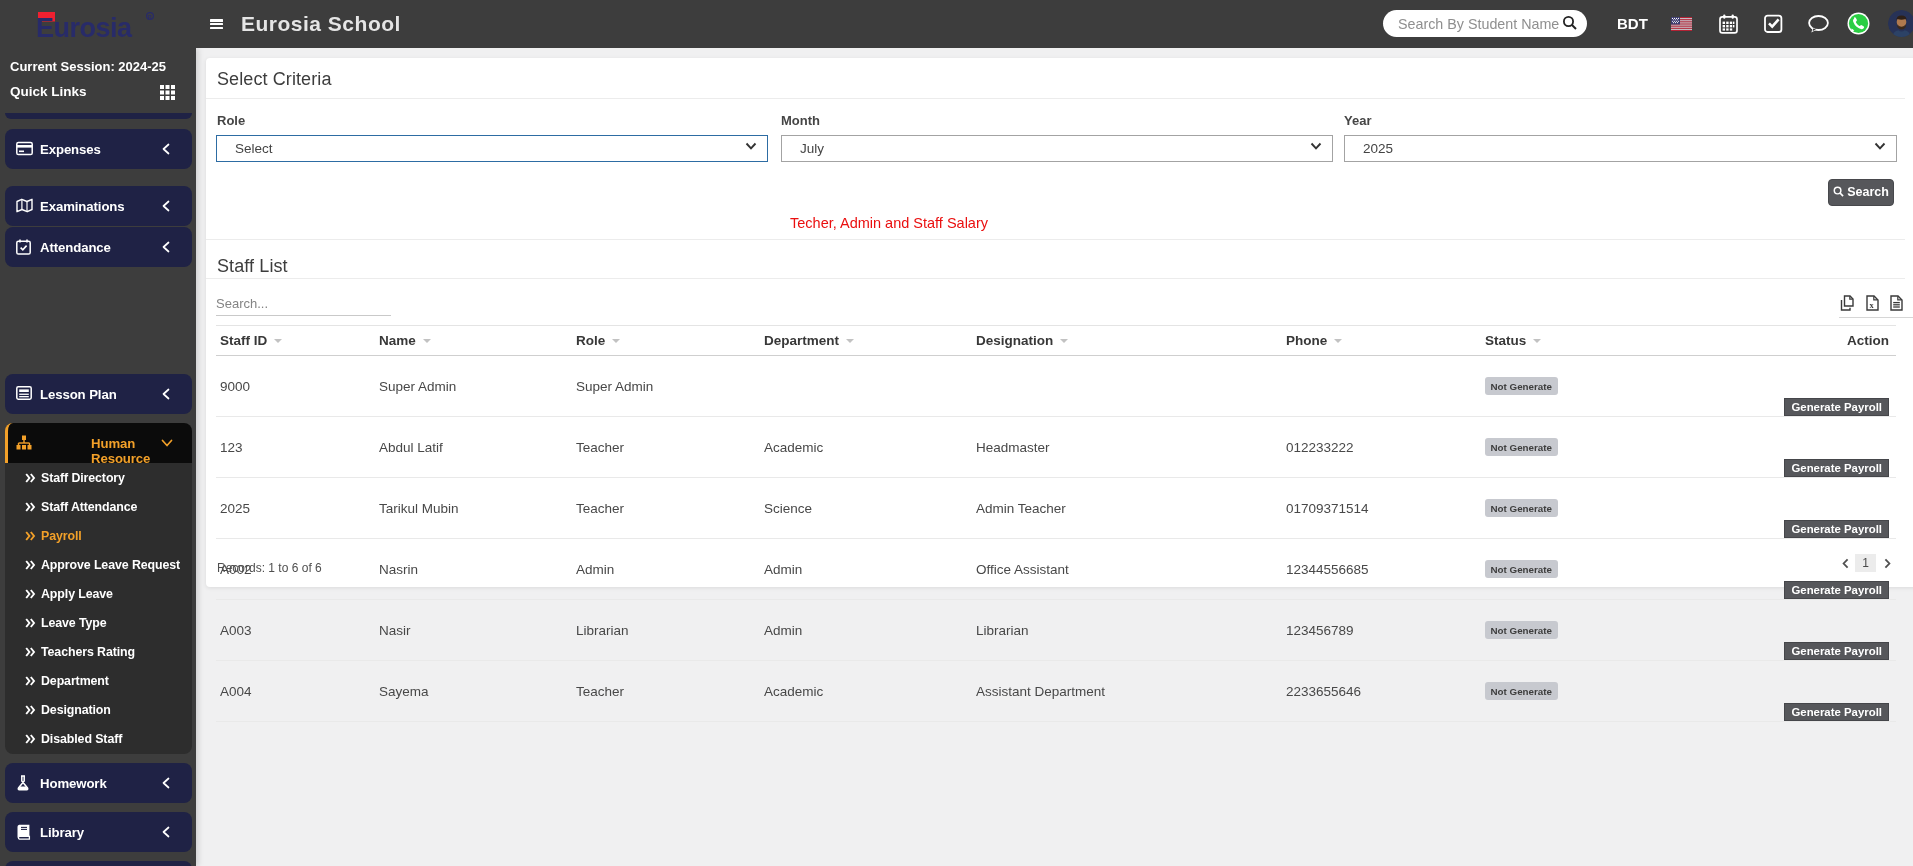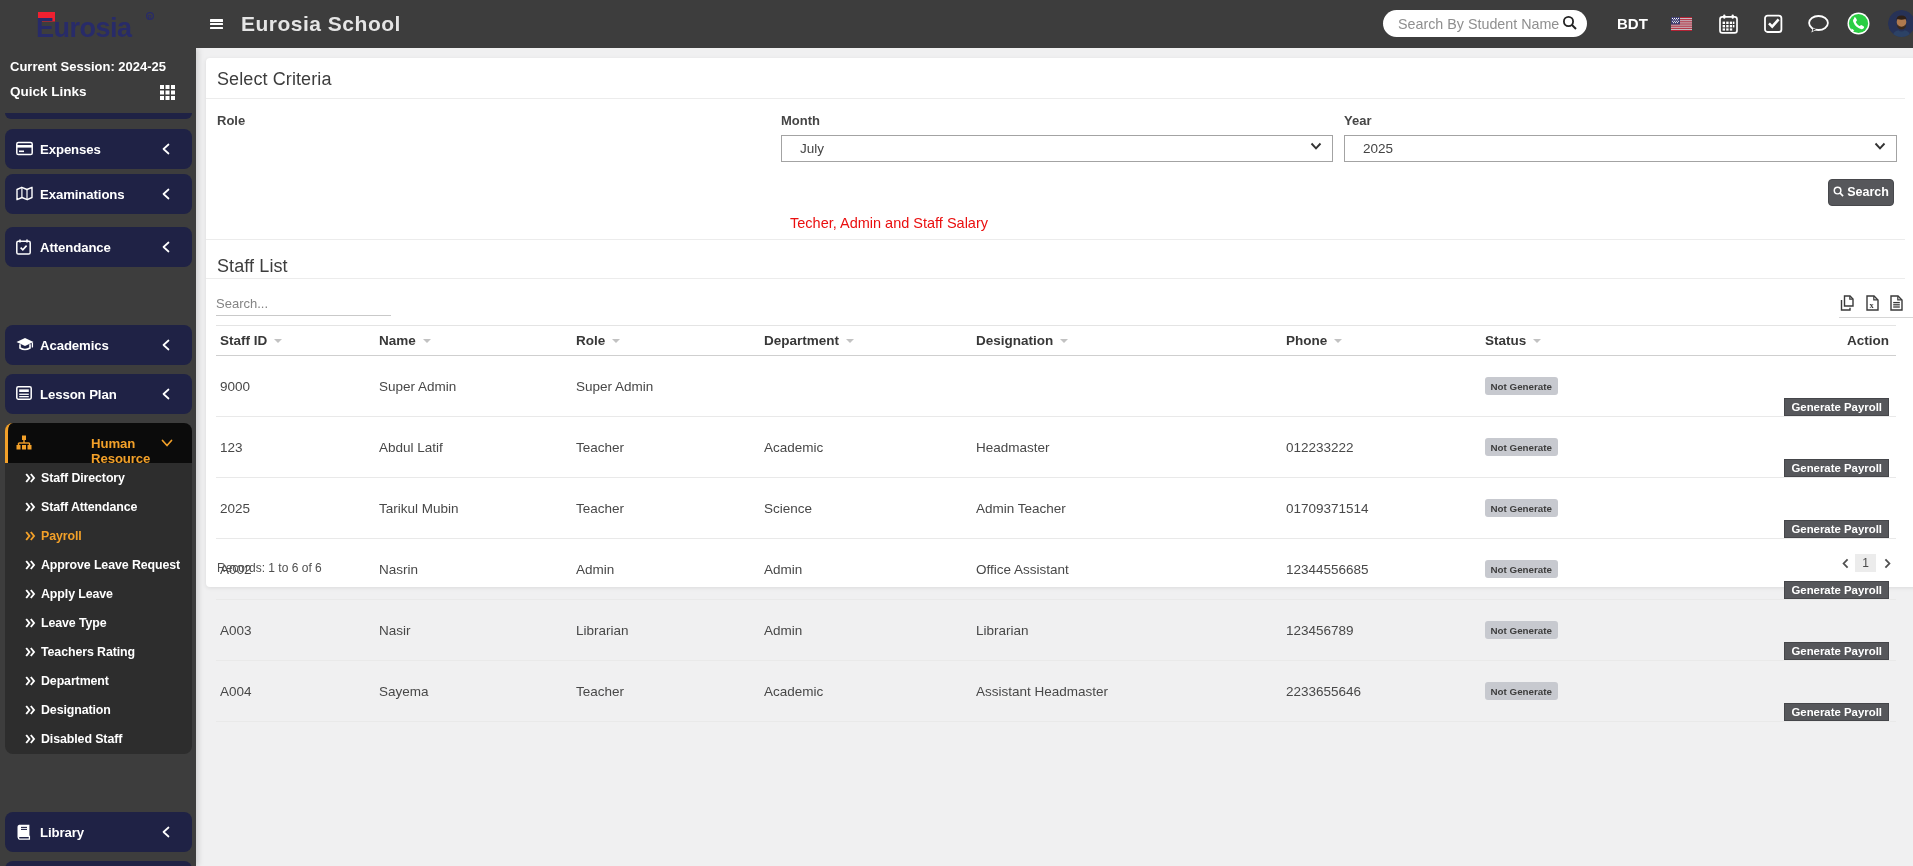--- a/index.html
+++ b/index.html
@@ -76,50 +76,39 @@
       <svg class="ic" width="17" height="15" viewBox="0 0 17 15">
         <rect x="0.8" y="1.5" width="15.4" height="12" rx="1.6" fill="none" stroke="#fff" stroke-width="1.5"></rect>
         <rect x="0.8" y="4" width="15.4" height="2.6" fill="#fff"></rect>
         <rect x="3" y="9.5" width="5" height="1.6" fill="#fff"></rect>
       </svg>
       <span class="lb">Expenses</span>
       <svg class="ch" width="8" height="12" viewBox="0 0 8 12">
         <polyline points="6.5,1.5 1.5,6 6.5,10.5" fill="none" stroke="#fff" stroke-width="1.7" stroke-linecap="round" stroke-linejoin="round"></polyline>
       </svg>
     </div>
-  <div class="mi" style="top:126px;">
+  <div class="mi" style="top:138px;">
       <svg class="ic" width="17" height="15" viewBox="0 0 17 15">
         <path d="M1 3.5 L5.8 1.3 L11 3.5 L16 1.3 V11.5 L11.2 13.7 L6 11.5 L1 13.7 Z" fill="none" stroke="#fff" stroke-width="1.4" stroke-linejoin="round"></path>
         <line x1="5.9" y1="1.8" x2="5.9" y2="11.3" stroke="#fff" stroke-width="1.2"></line>
         <line x1="11" y1="3.8" x2="11" y2="13.3" stroke="#fff" stroke-width="1.2"></line>
       </svg>
       <span class="lb">Examinations</span>
       <svg class="ch" width="8" height="12" viewBox="0 0 8 12">
         <polyline points="6.5,1.5 1.5,6 6.5,10.5" fill="none" stroke="#fff" stroke-width="1.7" stroke-linecap="round" stroke-linejoin="round"></polyline>
       </svg>
     </div>
   <div class="mi" style="top:179px;">
       <svg class="ic" width="15" height="16" viewBox="0 0 15 16">
         <rect x="0.8" y="2.2" width="13.4" height="12.8" rx="1.6" fill="none" stroke="#fff" stroke-width="1.5"></rect>
         <line x1="4" y1="0.5" x2="4" y2="3.5" stroke="#fff" stroke-width="1.6"></line>
         <line x1="11" y1="0.5" x2="11" y2="3.5" stroke="#fff" stroke-width="1.6"></line>
         <polyline points="4.6,8.6 6.8,10.8 10.6,6.6" fill="none" stroke="#fff" stroke-width="1.6"></polyline>
       </svg>
       <span class="lb">Attendance</span>
-      <svg class="ch" width="8" height="12" viewBox="0 0 8 12">
-        <polyline points="6.5,1.5 1.5,6 6.5,10.5" fill="none" stroke="#fff" stroke-width="1.7" stroke-linecap="round" stroke-linejoin="round"></polyline>
-      </svg>
-    </div>
-  <div class="mi" style="top:277px;">
-      <svg class="ic" width="18" height="15" viewBox="0 0 18 15">
-        <polygon points="9,1 17.5,5 9,9 0.5,5" fill="#fff"></polygon>
-        <path d="M4 7.2 V11 Q9 14 14 11 V7.2" fill="none" stroke="#fff" stroke-width="1.6"></path>
-        <line x1="16.4" y1="5.6" x2="16.4" y2="10.5" stroke="#fff" stroke-width="1.3"></line>
-      </svg>
-      <span class="lb">Academics</span>
       <svg class="ch" width="8" height="12" viewBox="0 0 8 12">
         <polyline points="6.5,1.5 1.5,6 6.5,10.5" fill="none" stroke="#fff" stroke-width="1.7" stroke-linecap="round" stroke-linejoin="round"></polyline>
       </svg>
     </div>
   <div class="mi" style="top:326px;">
       <svg class="ic" width="16" height="14" viewBox="0 0 16 14">
         <rect x="0.8" y="0.8" width="14.4" height="12.4" rx="1.4" fill="none" stroke="#fff" stroke-width="1.5"></rect>
         <rect x="3.2" y="3.4" width="9.6" height="2.6" fill="#fff"></rect>
         <rect x="3.2" y="7.6" width="9.6" height="1.3" fill="#fff"></rect>
         <rect x="3.2" y="10" width="9.6" height="1.3" fill="#fff"></rect>
@@ -180,20 +169,30 @@
         </svg>Department</div>
     <div class="smi" style="top:240px;"><svg width="11" height="10" viewBox="0 0 11 10">
           <polyline points="1.2,1 4.4,5 1.2,9" fill="none" stroke="#fff" stroke-width="1.9"></polyline>
           <polyline points="5.8,1 9,5 5.8,9" fill="none" stroke="#fff" stroke-width="1.9"></polyline>
         </svg>Designation</div>
     <div class="smi" style="top:269px;"><svg width="11" height="10" viewBox="0 0 11 10">
           <polyline points="1.2,1 4.4,5 1.2,9" fill="none" stroke="#fff" stroke-width="1.9"></polyline>
           <polyline points="5.8,1 9,5 5.8,9" fill="none" stroke="#fff" stroke-width="1.9"></polyline>
         </svg>Disabled Staff</div>
   </div>
+  <div class="mi" style="top:715px;">
+      <svg class="ic" width="14" height="16" viewBox="0 0 14 16">
+        <path d="M5 1 h4 M5.8 1.5 V6 L11.5 13 Q12.3 14.6 10.6 14.8 H3.4 Q1.7 14.6 2.5 13 L8.2 6 V1.5" fill="none" stroke="#fff" stroke-width="1.5"></path>
+        <path d="M4 11.5 h6 l2 2.6 q0.4 0.9 -0.8 0.9 h-8.4 q-1.2 0 -0.8 -0.9 z" fill="#fff"></path>
+      </svg>
+      <span class="lb">Homework</span>
+      <svg class="ch" width="8" height="12" viewBox="0 0 8 12">
+        <polyline points="6.5,1.5 1.5,6 6.5,10.5" fill="none" stroke="#fff" stroke-width="1.7" stroke-linecap="round" stroke-linejoin="round"></polyline>
+      </svg>
+    </div>
   <div class="mi" style="top:764px;">
       <svg class="ic" width="15" height="16" viewBox="0 0 15 16">
         <path d="M3.2 0.8 H13.4 V12.4 H3.4 A1.9 1.9 0 0 0 1.5 14.3 V2.8 A2 2 0 0 1 3.2 0.8 Z" fill="#fff"></path>
         <path d="M3.4 12.4 H13.4 V15.2 H3.4 A1.5 1.5 0 0 1 3.4 12.4 Z" fill="none" stroke="#fff" stroke-width="1.3"></path>
         <line x1="5" y1="3.4" x2="11" y2="3.4" stroke="#1f2245" stroke-width="1.1"></line>
         <line x1="5" y1="5.4" x2="11" y2="5.4" stroke="#1f2245" stroke-width="1.1"></line>
       </svg>
       <span class="lb">Library</span>
       <svg class="ch" width="8" height="12" viewBox="0 0 8 12">
         <polyline points="6.5,1.5 1.5,6 6.5,10.5" fill="none" stroke="#fff" stroke-width="1.7" stroke-linecap="round" stroke-linejoin="round"></polyline>
@@ -201,20 +200,26 @@
     </div>
   <div class="mi" style="top:813px; border-radius:8px;"></div>
 </div>
 
 <div class="card">
   <div class="ctitle" style="top:11px;">Select Criteria</div>
   <div class="hr" style="top:40px;"></div>
   <div class="flabel" style="left:11px;">Role</div>
   <div class="flabel" style="left:575px;">Month</div>
   <div class="flabel" style="left:1138px;">Year</div>
+  <div class="fsel" style="left:10px; width:552px; border:1.5px solid #2d6ca3;">
+      <span class="tx">Select</span>
+      <svg class="ar" width="12" height="8" viewBox="0 0 12 8">
+        <polyline points="1.5,1.5 6,6.3 10.5,1.5" fill="none" stroke="#333" stroke-width="1.9"></polyline>
+      </svg>
+    </div>
   <div class="fsel" style="left:575px; width:552px;">
       <span class="tx">July</span>
       <svg class="ar" width="12" height="8" viewBox="0 0 12 8">
         <polyline points="1.5,1.5 6,6.3 10.5,1.5" fill="none" stroke="#333" stroke-width="1.9"></polyline>
       </svg>
     </div>
   <div class="fsel" style="left:1138px; width:553px;">
       <span class="tx">2025</span>
       <svg class="ar" width="12" height="8" viewBox="0 0 12 8">
         <polyline points="1.5,1.5 6,6.3 10.5,1.5" fill="none" stroke="#333" stroke-width="1.9"></polyline>
@@ -336,21 +341,21 @@
           <td>Librarian</td>
           <td>123456789</td>
           <td><span class="badge">Not Generate</span></td>
           <td class="act"><span class="gpbtn">Generate Payroll</span></td>
         </tr>
       <tr>
           <td>A004</td>
           <td>Sayema</td>
           <td>Teacher</td>
           <td>Academic</td>
-          <td>Assistant Headmaster</td>
+          <td>Assistant Department</td>
           <td>2233655646</td>
           <td><span class="badge">Not Generate</span></td>
           <td class="act"><span class="gpbtn">Generate Payroll</span></td>
         </tr>
     </tbody>
   </table>
   <div class="records">Records: 1 to 6 of 6</div>
   <svg class="pgn" style="left:1636px; top:500px;" width="7" height="11" viewBox="0 0 7 11">
       <polyline points="5.6,1.3 1.6,5.5 5.6,9.7" fill="none" stroke="#4f4f4f" stroke-width="1.8"></polyline>
     </svg>

